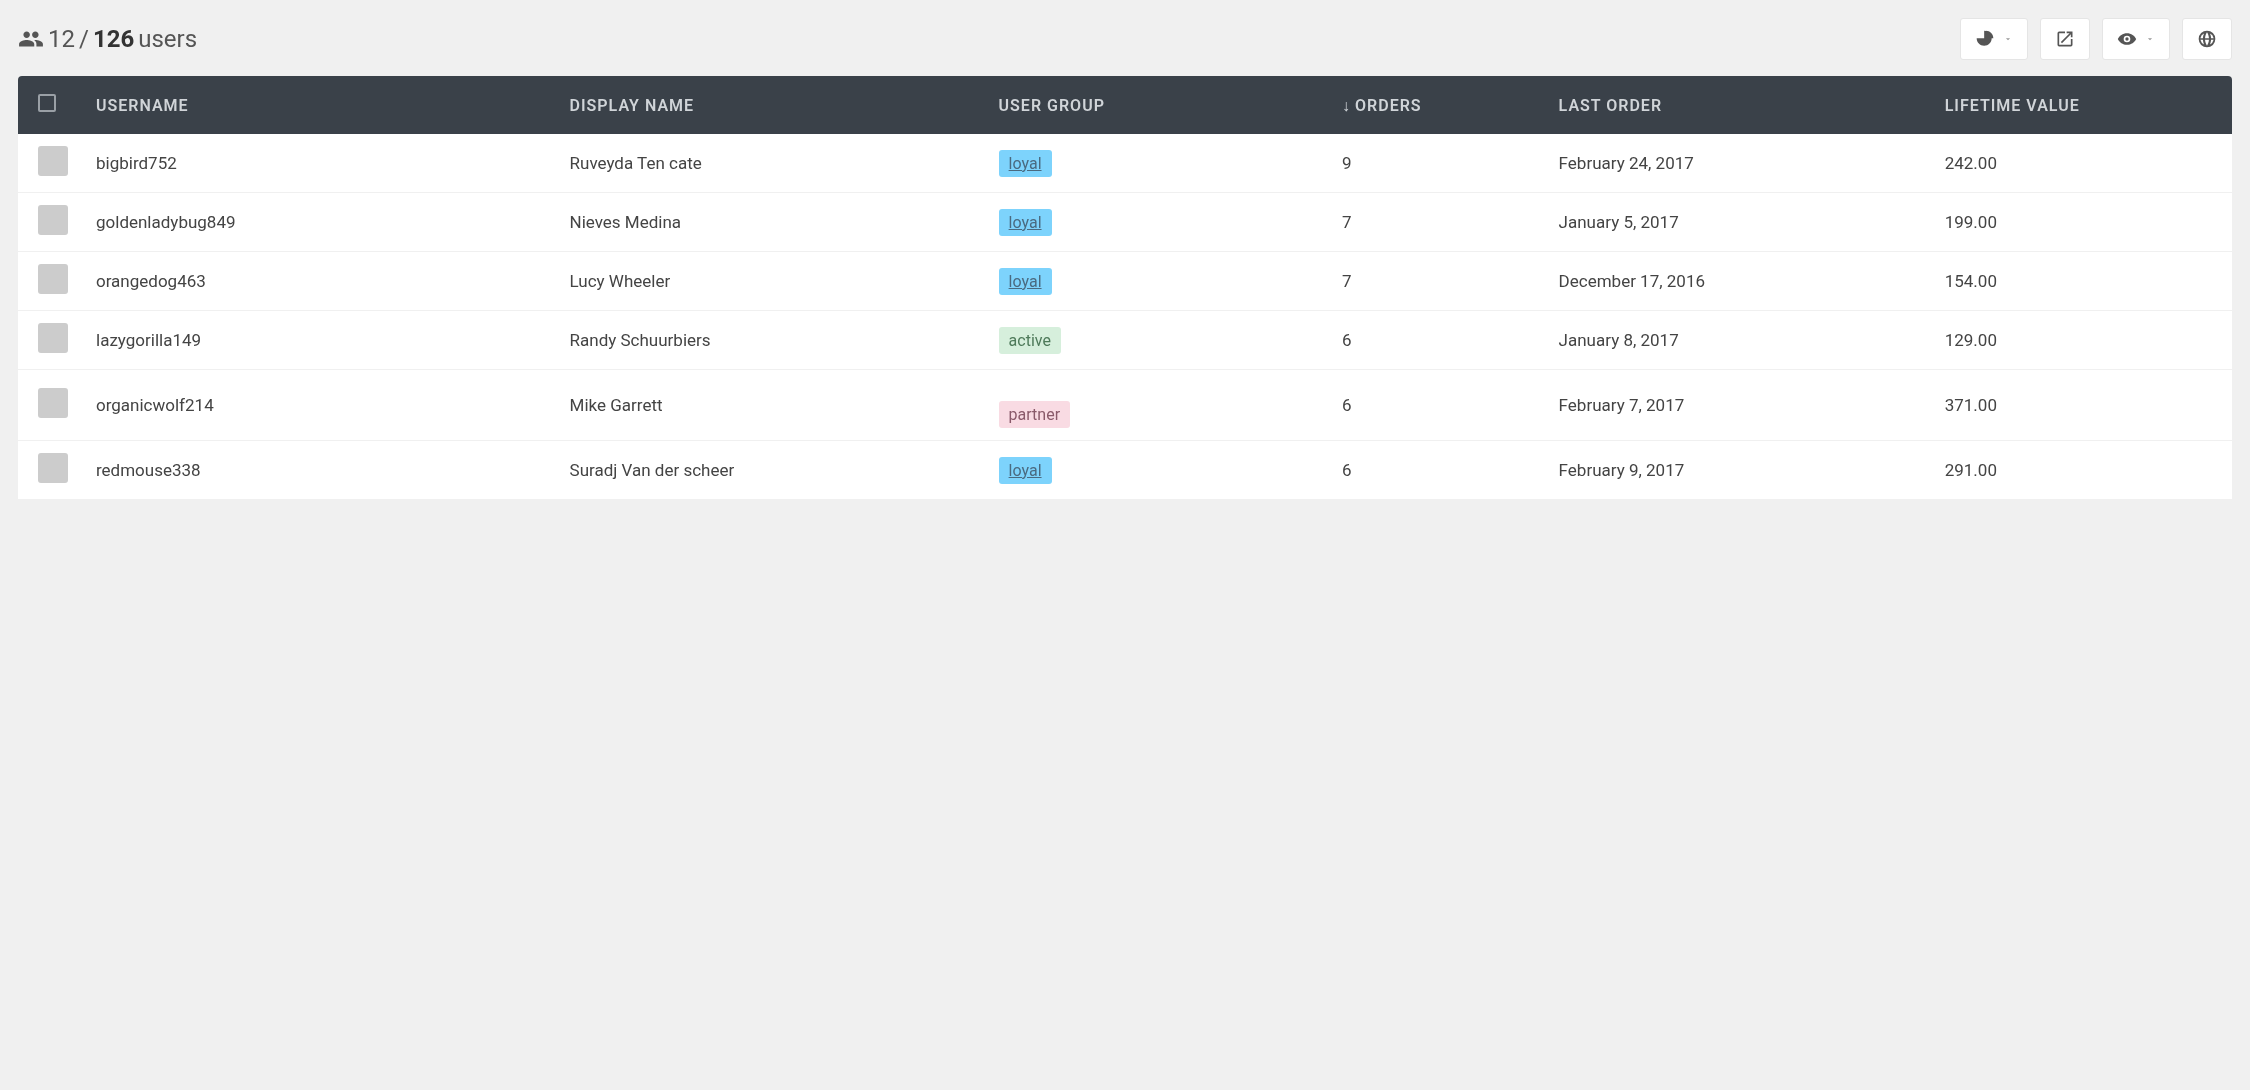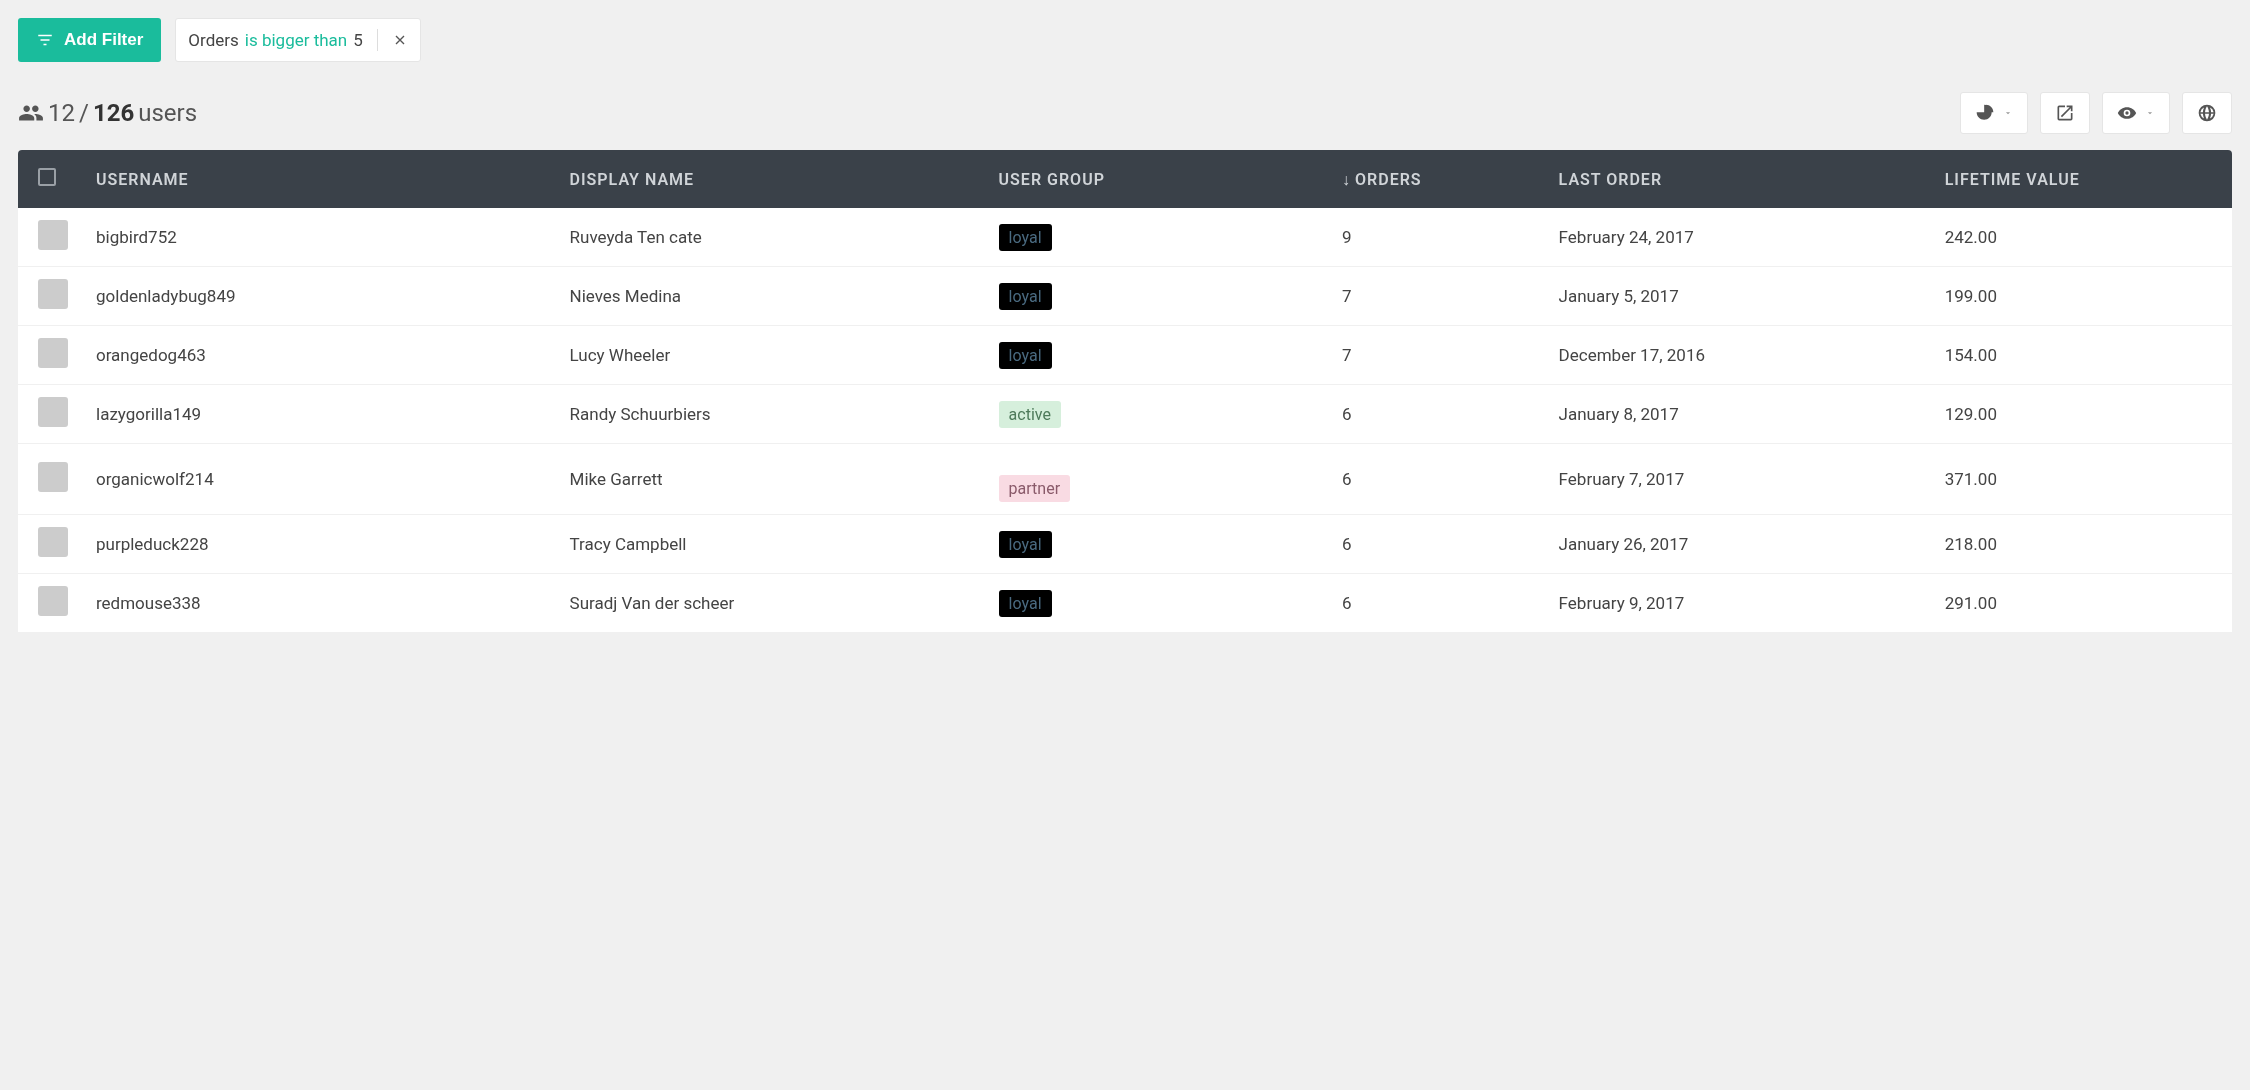--- a/index.html
+++ b/index.html
@@ -130,21 +130,21 @@
     background: #ccc;
     display: inline-block;
   }
 
   .tag {
     display: inline-block;
     padding: 4px 10px;
     border-radius: 3px;
     font-size: 16px;
   }
-  .tag-loyal   { background: #000000; color: #4a6a80; }
+  .tag-loyal   { background: #7dd3fc; color: #4a6a80; text-decoration: underline; }
   .tag-active  { background: #d6efdc; color: #4e7a5a; }
   .tag-partner { background: #f9dbe3; color: #8a5a6a; margin-top: 19px; }
 
   .sort-arrow { margin-right: 4px; }
 
   
   .av1 { background: linear-gradient(135deg,#f6d365,#fda085); }
   .av2 { background: linear-gradient(135deg,#a18cd1,#fbc2eb); }
   .av3 { background: linear-gradient(135deg,#84fab0,#8fd3f4); }
   .av4 { background: linear-gradient(135deg,#e0c3fc,#8ec5fc); }
@@ -152,38 +152,20 @@
   .av6 { background: linear-gradient(135deg,#bdbdbd,#9e9e9e); }
   .av7 { background: linear-gradient(135deg,#43e97b,#38f9d7); }
   .av8 { background: linear-gradient(135deg,#fa709a,#fee140); }
   .av9 { background: linear-gradient(135deg,#30cfd0,#330867); }
 </style>
 </head>
 <body>
 
 <div class="page">
 
-  <div class="filter-row">
-    <button class="btn-add-filter">
-      <svg viewBox="0 0 24 24">
-          <path d="M3 5h18v2H3V5zm3 6h12v2H6v-2zm4 6h4v2h-4v-2z"></path>
-        </svg>
-      <span>Add Filter</span>
-    </button>
-
-    <div class="filter-chip">
-      <span>Orders</span>
-      <span class="op">is bigger than</span>
-      <span>5</span>
-      <span class="divider"></span>
-      <svg class="close-icon" viewBox="0 0 24 24" fill="none">
-          <path d="M6 6l12 12M18 6L6 18"></path>
-        </svg>
-    </div>
-  </div>
 
   <div class="summary-row">
     <div class="summary-left">
       <svg viewBox="0 0 24 24">
           <path d="M16 11c1.66 0 3-1.34 3-3s-1.34-3-3-3-3 1.34-3 3 1.34 3 3 3zm-8 0c1.66 0 3-1.34 3-3S9.66 5 8 5 5 6.34 5 8s1.34 3 3 3zm0 2c-2.33 0-7 1.17-7 3.5V19h14v-2.5C15 14.17 10.33 13 8 13zm8 0c-.29 0-.62.02-.97.05 1.16.84 1.97 1.97 1.97 3.45V19h6v-2.5c0-2.33-4.67-3.5-7-3.5z"></path>
         </svg>
       <span class="shown">12</span>
       <span>/</span>
       <span class="total">126</span>
       <span class="unit">users</span>
@@ -276,29 +258,20 @@
           <tr>
             <td class="col-check"><span class="avatar av6"></span></td>
             <td>organicwolf214</td>
             <td>Mike Garrett</td>
             <td><span class="tag tag-partner">partner</span></td>
             <td>6</td>
             <td>February 7, 2017</td>
             <td>371.00</td>
           </tr>
           <tr>
-            <td class="col-check"><span class="avatar av7"></span></td>
-            <td>purpleduck228</td>
-            <td>Tracy Campbell</td>
-            <td><span class="tag tag-loyal">loyal</span></td>
-            <td>6</td>
-            <td>January 26, 2017</td>
-            <td>218.00</td>
-          </tr>
-          <tr>
             <td class="col-check"><span class="avatar av9"></span></td>
             <td>redmouse338</td>
             <td>Suradj Van der scheer</td>
             <td><span class="tag tag-loyal">loyal</span></td>
             <td>6</td>
             <td>February 9, 2017</td>
             <td>291.00</td>
           </tr>
         </tbody>
     </table>

